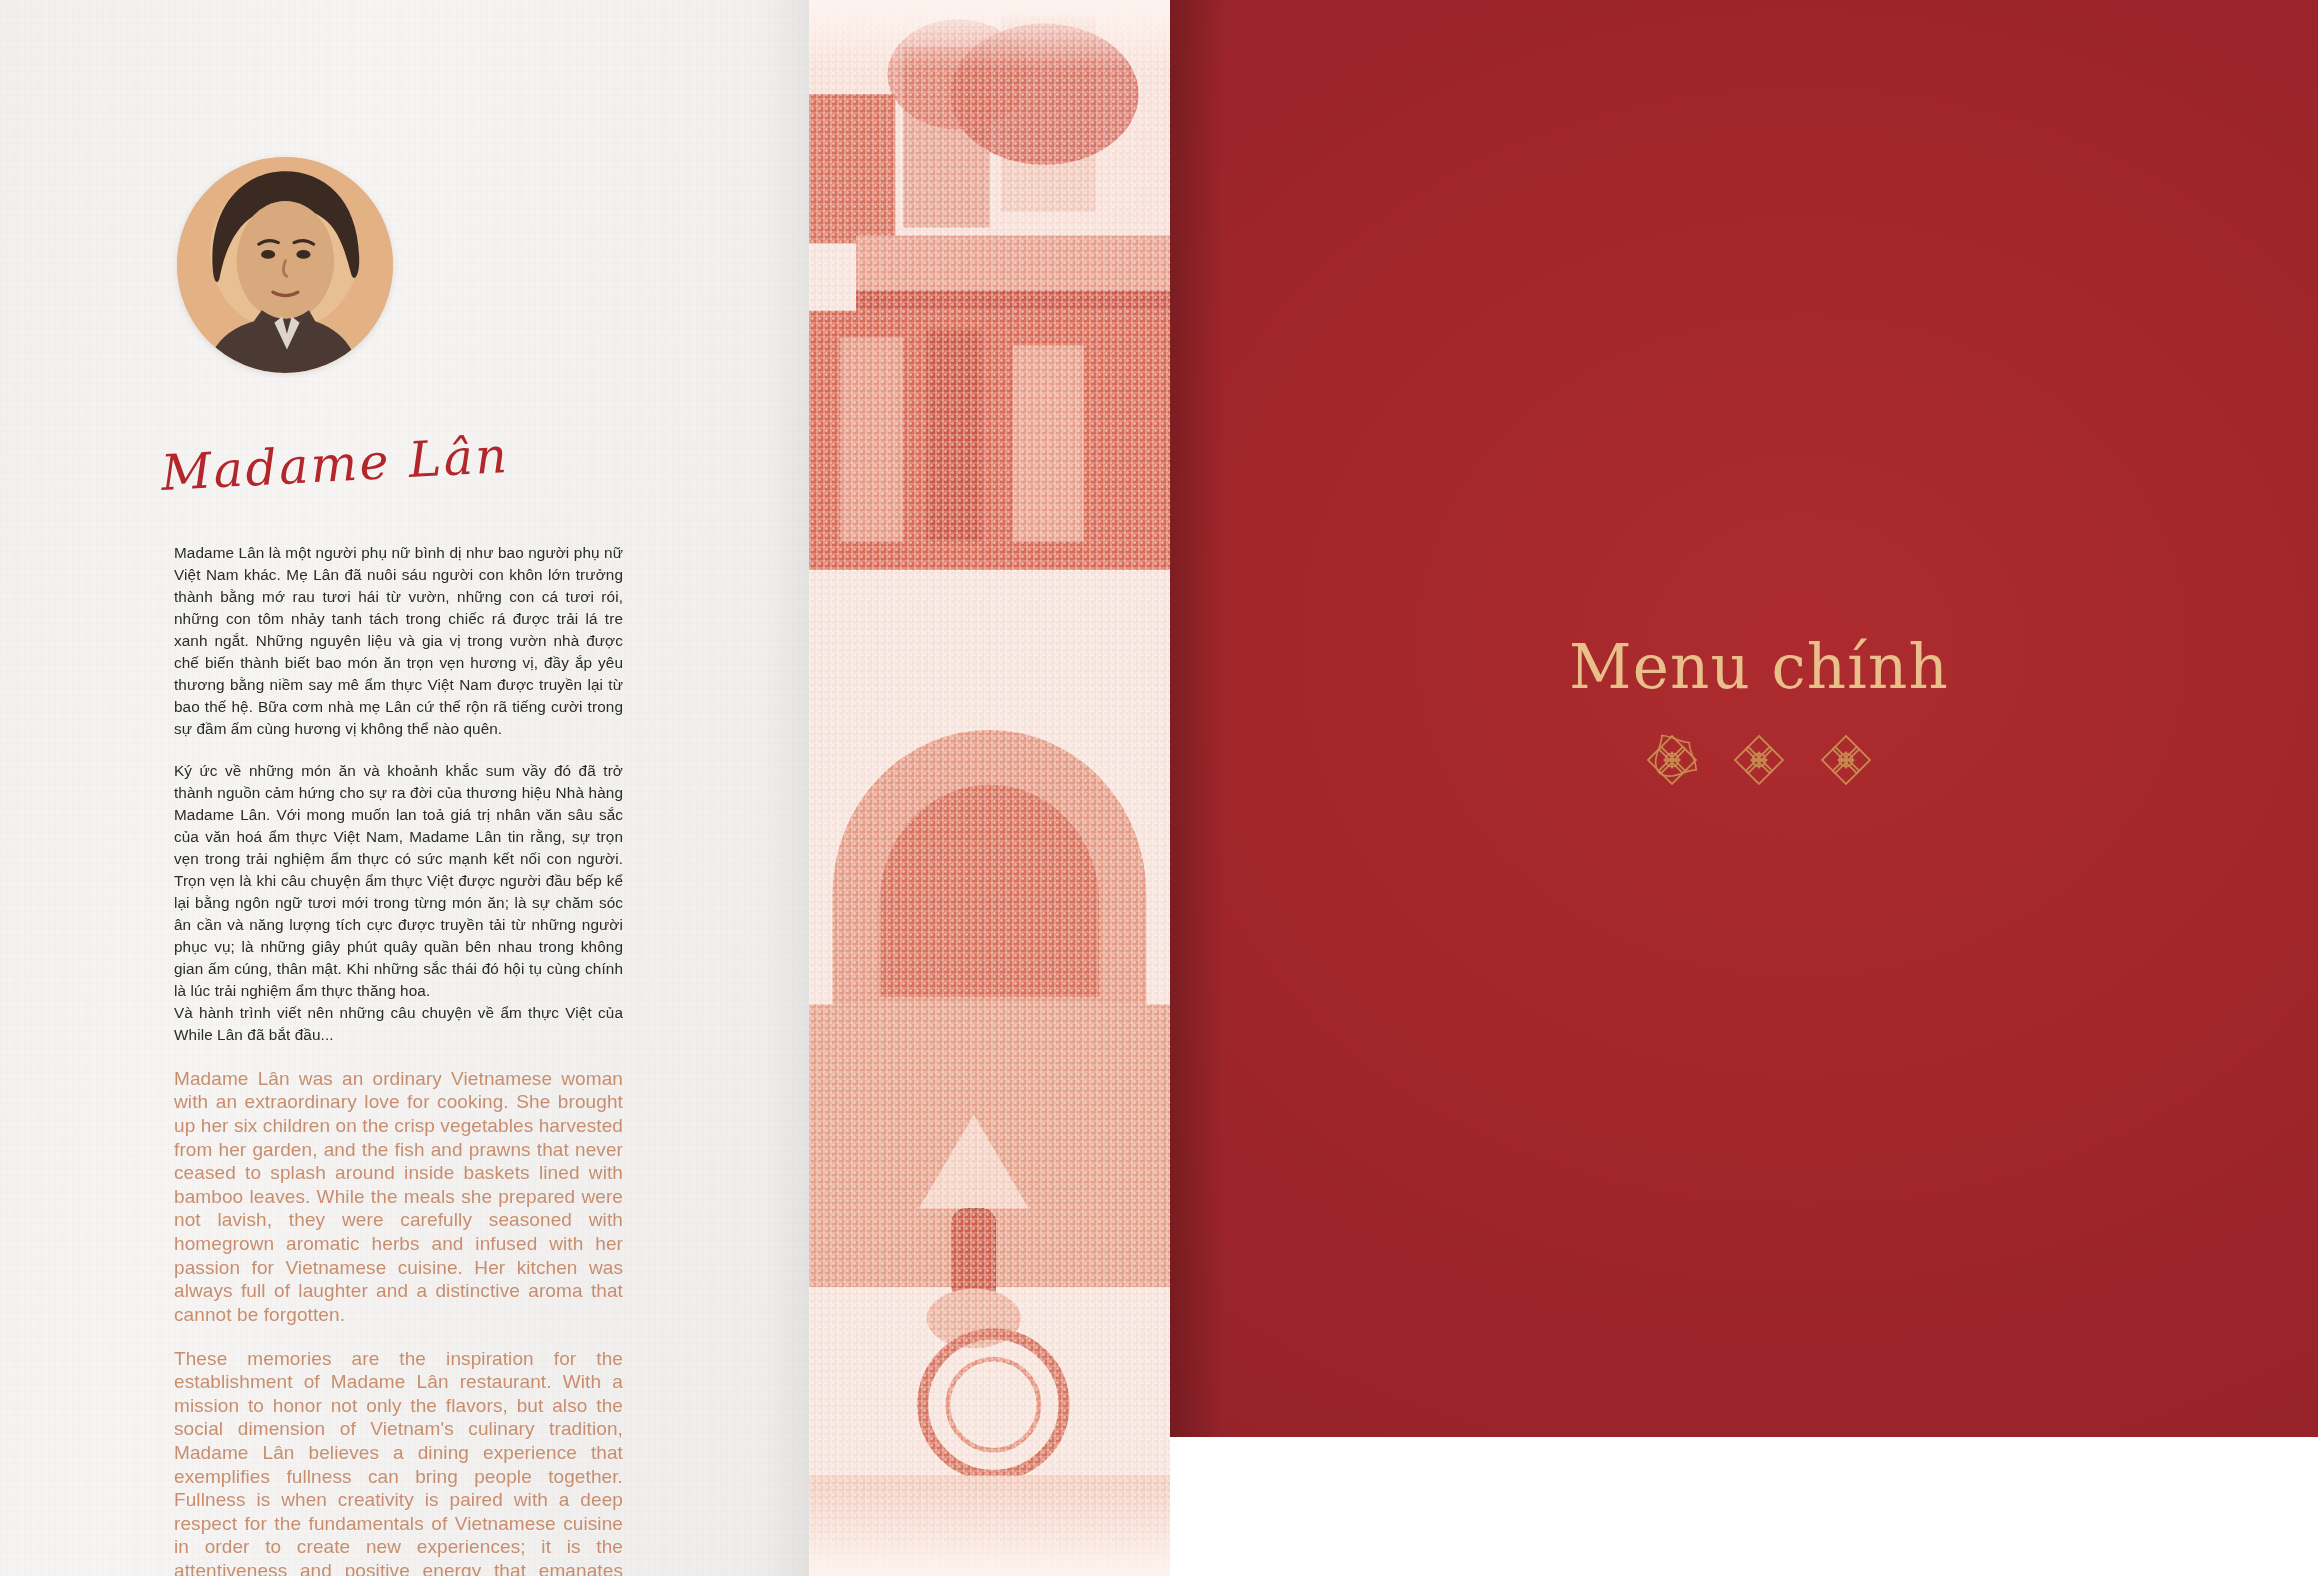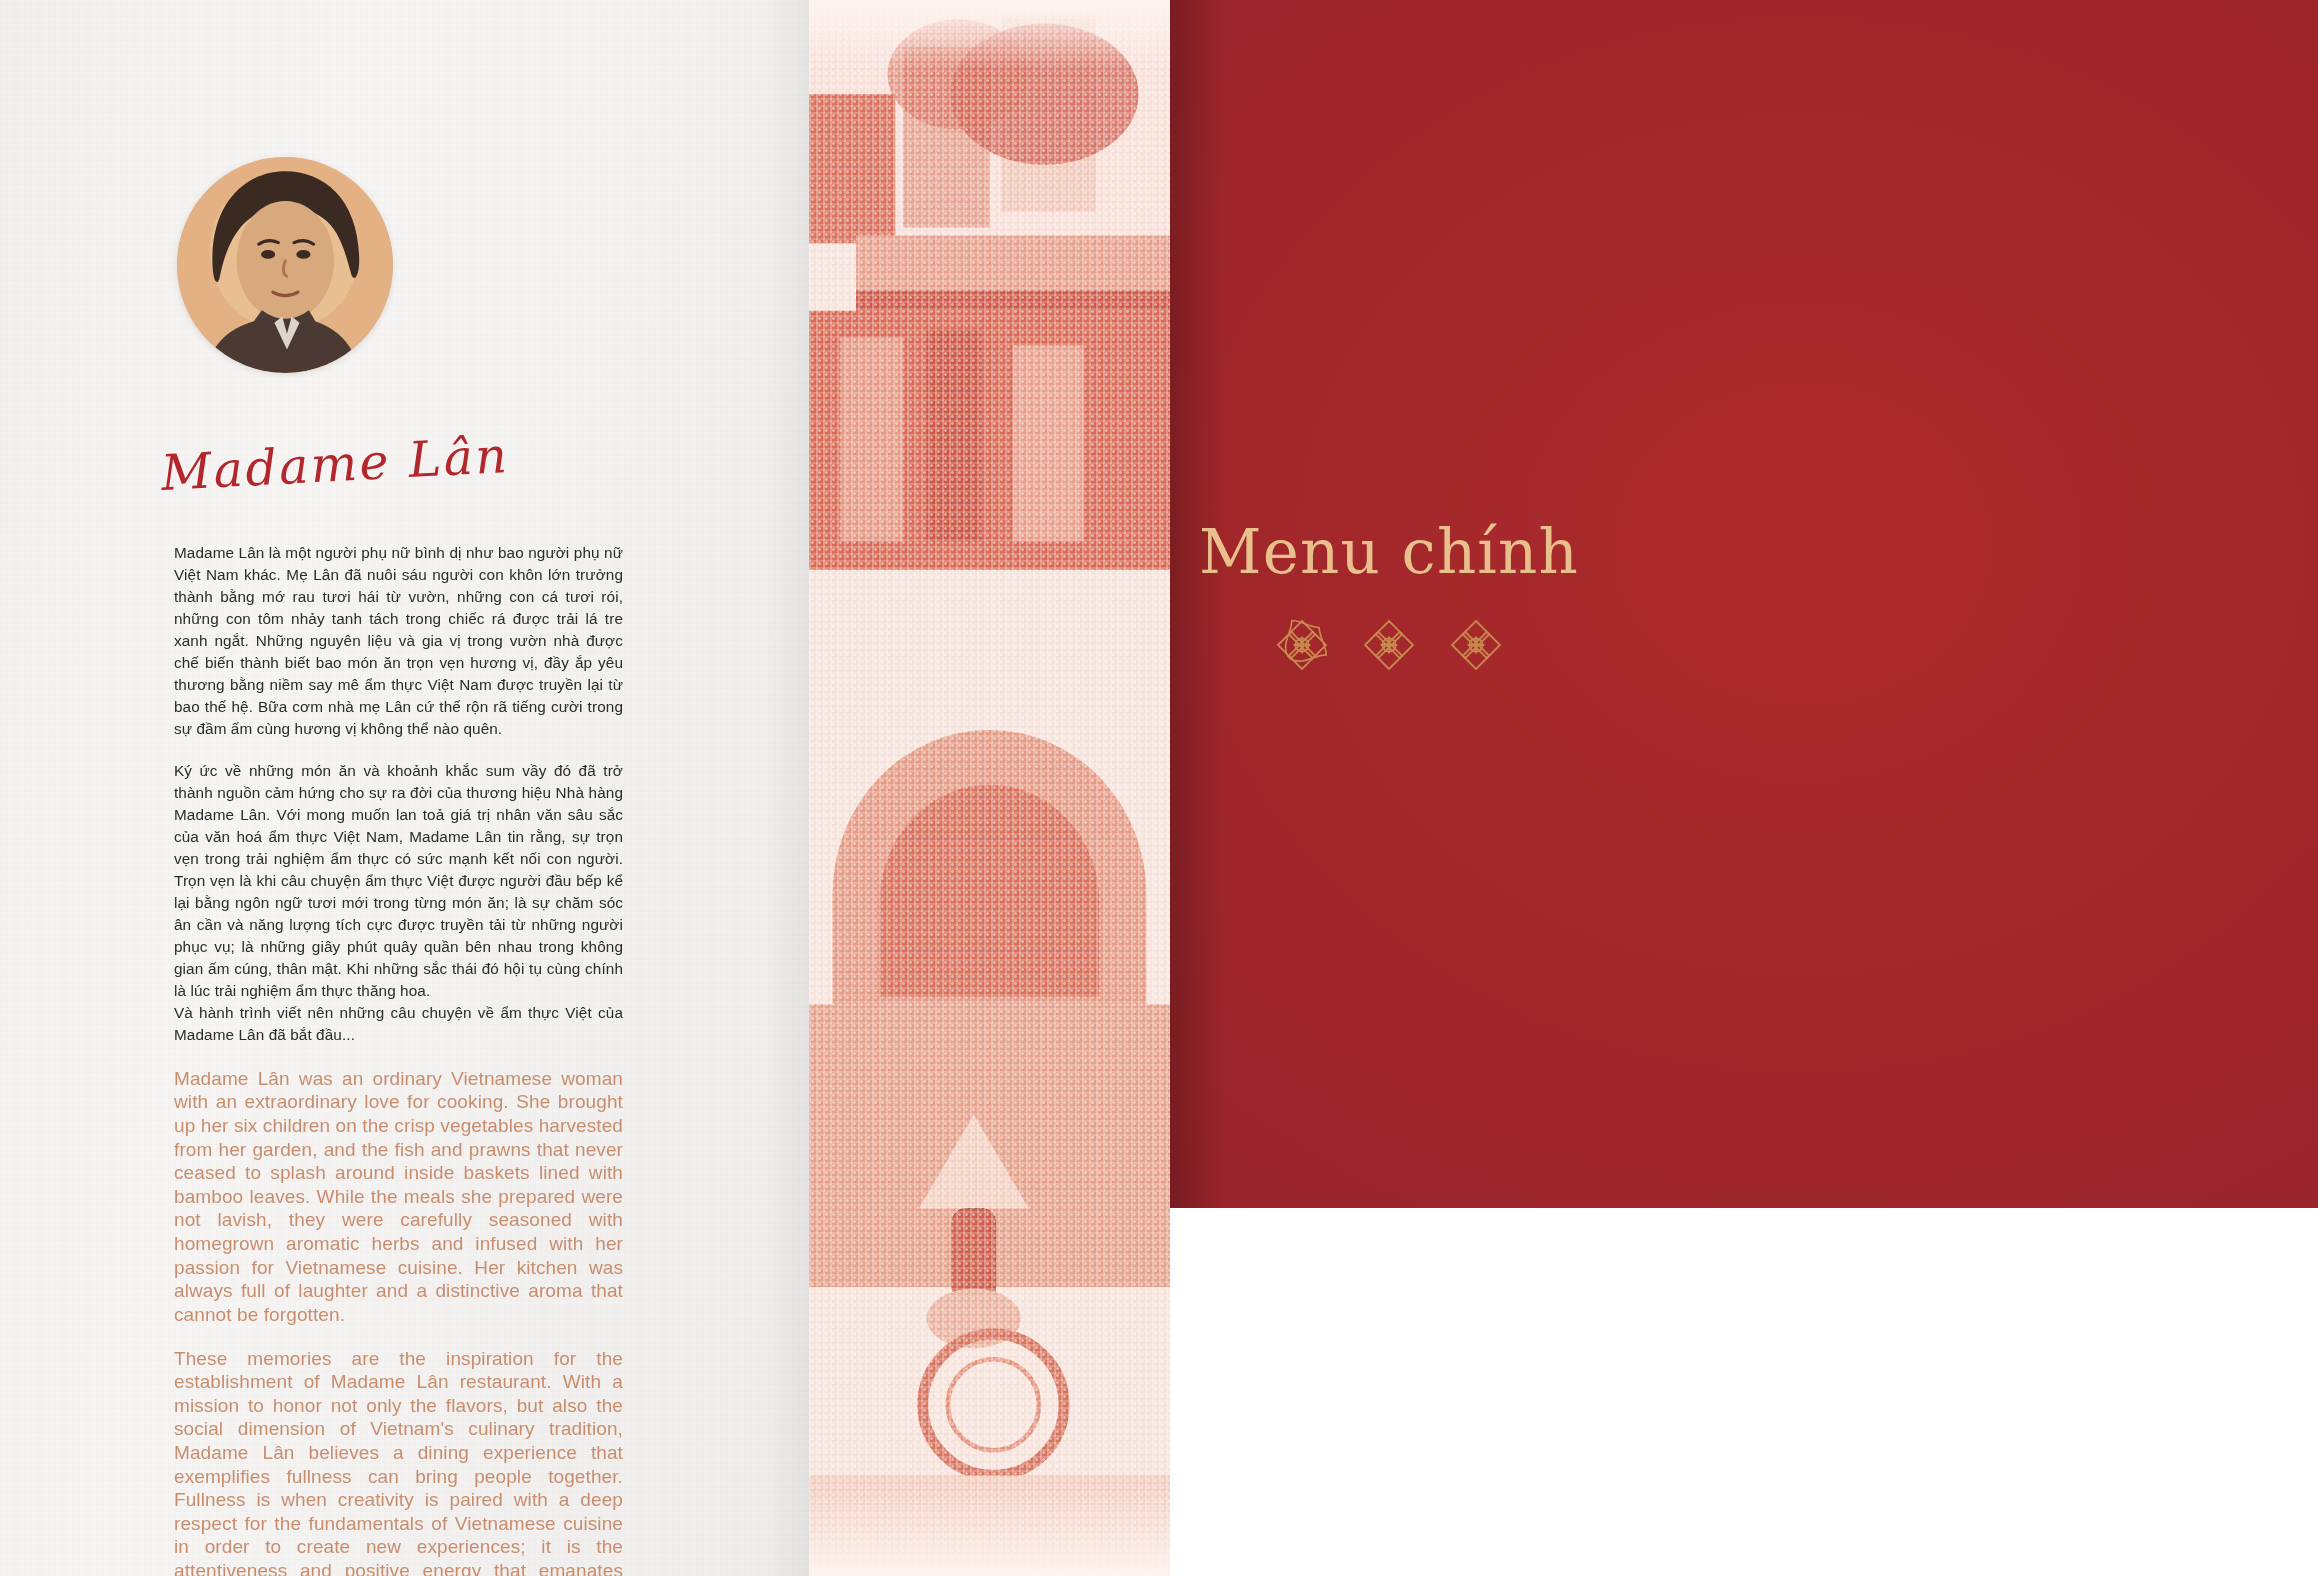--- a/index.html
+++ b/index.html
@@ -130,27 +130,27 @@
   }
   .ht-fade-bottom {
     position: absolute; left:0; right:0; bottom: 0; height: 94px;
     background: linear-gradient(0deg, #fdf4f0 0%, rgba(253,244,240,0) 100%);
   }
 
   
   .right-page {
     position: relative;
     flex: 1;
-    height: 1208px;
+    height: 1437px;
     background:
       radial-gradient(ellipse 1099px 942px at 55% 45%, #ad2b2e 0%, #a0262a 55%, #96232a 100%);
     box-sizing: border-box;
     display: flex;
     flex-direction: column;
-    align-items: flex-start;
+    align-items: center;
     justify-content: center;
     padding-left: 29px;
   }
   .right-page::before {
     content: "";
     position: absolute; left: 0; top: 0; bottom: 0; width: 55px;
     background: linear-gradient(90deg, rgba(0,0,0,0.22) 0%, rgba(0,0,0,0) 100%);
     pointer-events: none;
   }
   .menu-inner {
@@ -210,21 +210,21 @@
           <path d="M134 203 l6 22 l6 -22 l10 8 l-16 34 l-16 -34 z" fill="#ddd5cc"></path>
         </g>
       </svg>
     </div>
 
     <div class="brand-name">Madame Lân</div>
 
     <div class="text-col">
       <p class="para">Madame Lân là một người phụ nữ bình dị như bao người phụ nữ Việt Nam khác. Mẹ Lân đã nuôi sáu người con khôn lớn trưởng thành bằng mớ rau tươi hái từ vườn, những con cá tươi rói, những con tôm nhảy tanh tách trong chiếc rá được trải lá tre xanh ngắt. Những nguyên liệu và gia vị trong vườn nhà được chế biến thành biết bao món ăn trọn vẹn hương vị, đầy ắp yêu thương bằng niềm say mê ẩm thực Việt Nam được truyền lại từ bao thế hệ. Bữa cơm nhà mẹ Lân cứ thế rộn rã tiếng cười trong sự đầm ấm cùng hương vị không thể nào quên.</p>
       <p class="para tight">Ký ức về những món ăn và khoảnh khắc sum vầy đó đã trở thành nguồn cảm hứng cho sự ra đời của thương hiệu Nhà hàng Madame Lân. Với mong muốn lan toả giá trị nhân văn sâu sắc của văn hoá ẩm thực Việt Nam, Madame Lân tin rằng, sự trọn vẹn trong trải nghiệm ẩm thực có sức mạnh kết nối con người. Trọn vẹn là khi câu chuyện ẩm thực Việt được người đầu bếp kể lại bằng ngôn ngữ tươi mới trong từng món ăn; là sự chăm sóc ân cần và năng lượng tích cực được truyền tải từ những người phục vụ; là những giây phút quây quần bên nhau trong không gian ấm cúng, thân mật. Khi những sắc thái đó hội tụ cùng chính là lúc trải nghiệm ẩm thực thăng hoa.</p>
-      <p class="para">Và hành trình viết nên những câu chuyện về ẩm thực Việt của Madame Lân đã bắt đầu...</p>
+      <p class="para">Và hành trình viết nên những câu chuyện về ẩm thực Việt của While Lân đã bắt đầu...</p>
       <p class="para en">Madame Lân was an ordinary Vietnamese woman with an extraordinary love for cooking. She brought up her six children on the crisp vegetables harvested from her garden, and the fish and prawns that never ceased to splash around inside baskets lined with bamboo leaves. While the meals she prepared were not lavish, they were carefully seasoned with homegrown aromatic herbs and infused with her passion for Vietnamese cuisine. Her kitchen was always full of laughter and a distinctive aroma that cannot be forgotten.</p>
       <p class="para en tight">These memories are the inspiration for the establishment of Madame Lân restaurant. With a mission to honor not only the flavors, but also the social dimension of Vietnam's culinary tradition, Madame Lân believes a dining experience that exemplifies fullness can bring people together. Fullness is when creativity is paired with a deep respect for the fundamentals of Vietnamese cuisine in order to create new experiences; it is the attentiveness and positive energy that emanates from our servers, as well as the warm atmosphere that helps people connect over a shared meal.</p>
       <p class="para en">And our journey into the depths of Vietnam's culinary tradition has begun...</p>
     </div>
   </div>
 
   <div class="center-strip">
     <div class="halftone">
       <div class="ht-bg"></div>
       <svg class="ht-shapes" viewBox="0 0 460 2008" preserveAspectRatio="none" xmlns="http://www.w3.org/2000/svg">

